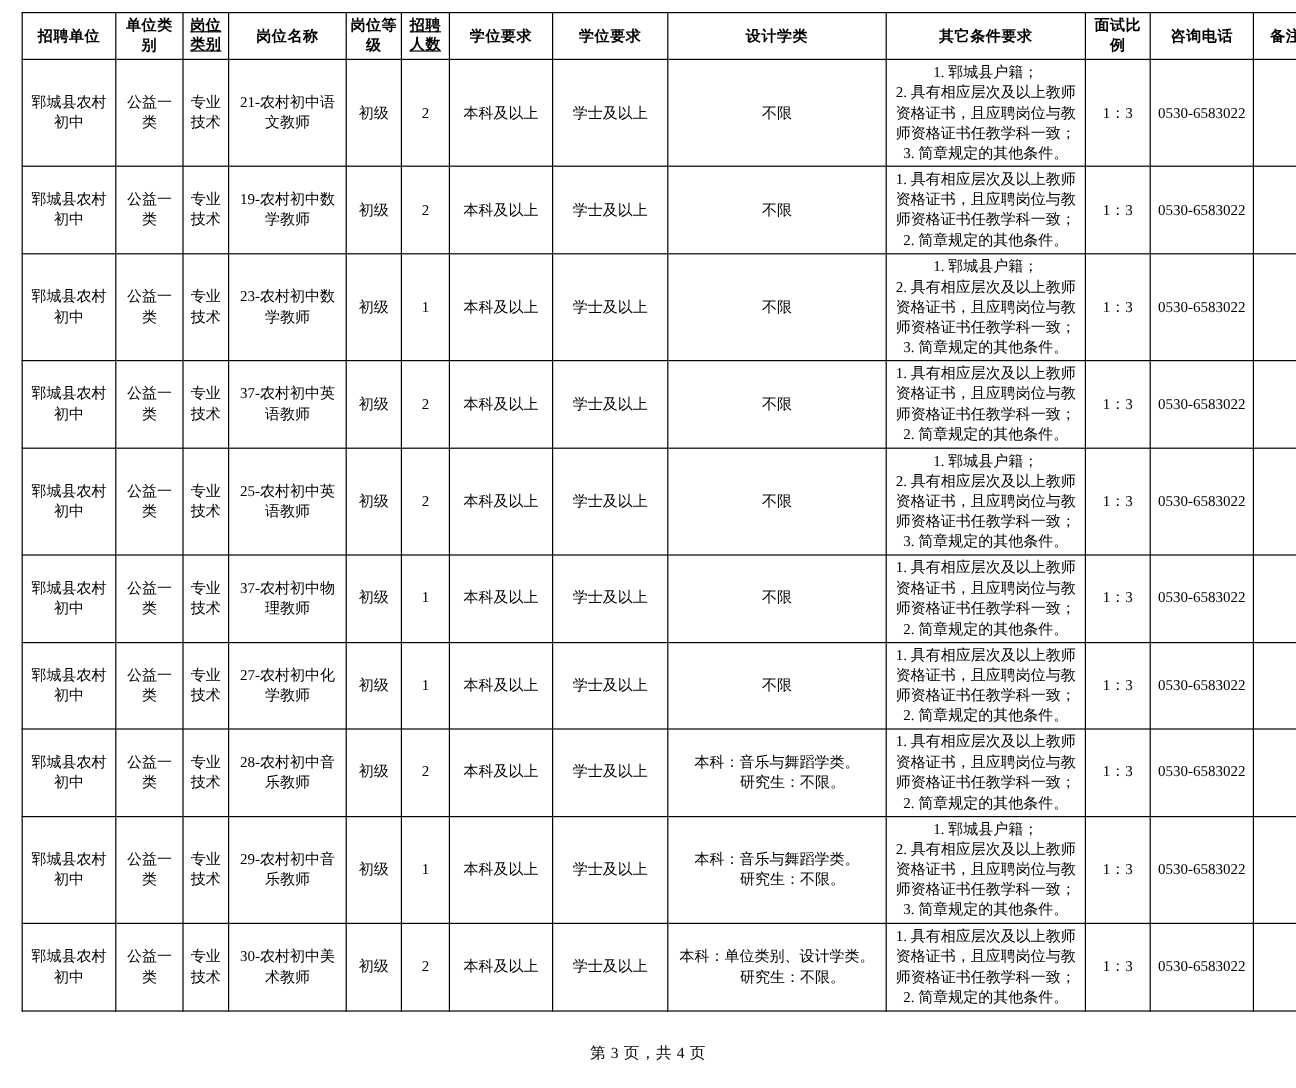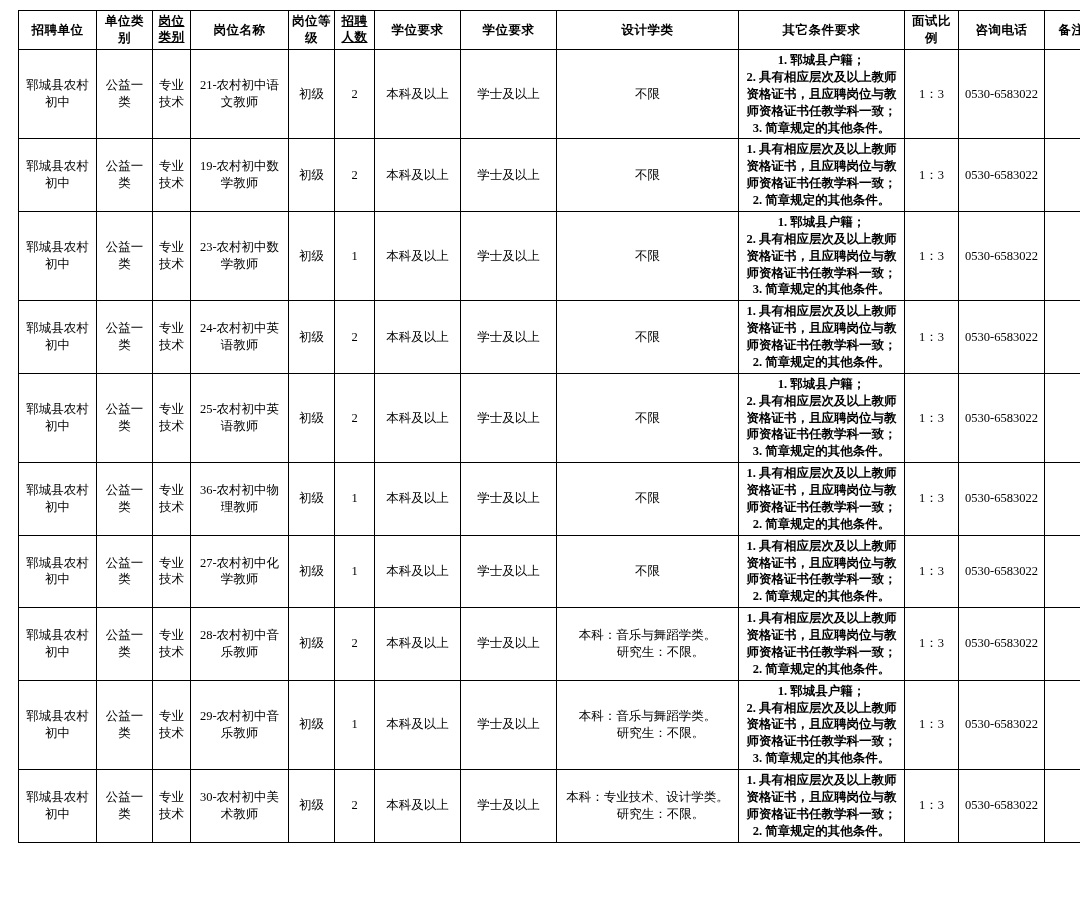--- a/index.html
+++ b/index.html
@@ -69,21 +69,21 @@
     text-align: center;
     font-size: 12.5px;
     line-height: 1.6;
   }
   .major-line { display: block; text-align: center; }
   .major-line.indent { padding-left: 26px; }
   td.narrow-wrap {
     font-size: 12.5px;
     line-height: 1.3;
   }
-  .other-line { display: block; font-weight: bold; }
+  .other-line { display: block; }
   .footer {
     width: 1044px;
     margin: 0 auto;
     text-align: center;
     font-size: 13px;
     padding-top: 26px;
     letter-spacing: 0.5px;
   }
   th .th-stack { display: block; line-height: 1.25; text-decoration: underline; }
 </style>
@@ -190,21 +190,21 @@
             <span class="other-line">3. 简章规定的其他条件。</span>
           </td>
           <td>1：3</td>
           <td>0530-6583022</td>
           <td></td>
         </tr>
         <tr>
           <td>郓城县农村初中</td>
           <td>公益一类</td>
           <td class="narrow-wrap">专业技术</td>
-          <td>24-农村初中英语教师</td>
+          <td>37-农村初中英语教师</td>
           <td>初级</td>
           <td>2</td>
           <td>本科及以上</td>
           <td>学士及以上</td>
           <td class="cell-major">
             <span class="major-line">不限</span>
           </td>
           <td class="cell-left">
             <span class="other-line">1. 具有相应层次及以上教师资格证书，且应聘岗位与教师资格证书任教学科一致；</span>
             <span class="other-line">2. 简章规定的其他条件。</span>
@@ -231,21 +231,21 @@
             <span class="other-line">3. 简章规定的其他条件。</span>
           </td>
           <td>1：3</td>
           <td>0530-6583022</td>
           <td></td>
         </tr>
         <tr>
           <td>郓城县农村初中</td>
           <td>公益一类</td>
           <td class="narrow-wrap">专业技术</td>
-          <td>36-农村初中物理教师</td>
+          <td>37-农村初中物理教师</td>
           <td>初级</td>
           <td>1</td>
           <td>本科及以上</td>
           <td>学士及以上</td>
           <td class="cell-major">
             <span class="major-line">不限</span>
           </td>
           <td class="cell-left">
             <span class="other-line">1. 具有相应层次及以上教师资格证书，且应聘岗位与教师资格证书任教学科一致；</span>
             <span class="other-line">2. 简章规定的其他条件。</span>
@@ -320,27 +320,28 @@
         <tr>
           <td>郓城县农村初中</td>
           <td>公益一类</td>
           <td class="narrow-wrap">专业技术</td>
           <td>30-农村初中美术教师</td>
           <td>初级</td>
           <td>2</td>
           <td>本科及以上</td>
           <td>学士及以上</td>
           <td class="cell-major">
-            <span class="major-line">本科：专业技术、设计学类。</span>
+            <span class="major-line">本科：单位类别、设计学类。</span>
             <span class="major-line indent">研究生：不限。</span>
           </td>
           <td class="cell-left">
             <span class="other-line">1. 具有相应层次及以上教师资格证书，且应聘岗位与教师资格证书任教学科一致；</span>
             <span class="other-line">2. 简章规定的其他条件。</span>
           </td>
           <td>1：3</td>
           <td>0530-6583022</td>
           <td></td>
         </tr>
       </tbody>
   </table>
 
+  <div class="footer">第 3 页，共 4 页</div>
 </div>
 
 </body></html>

